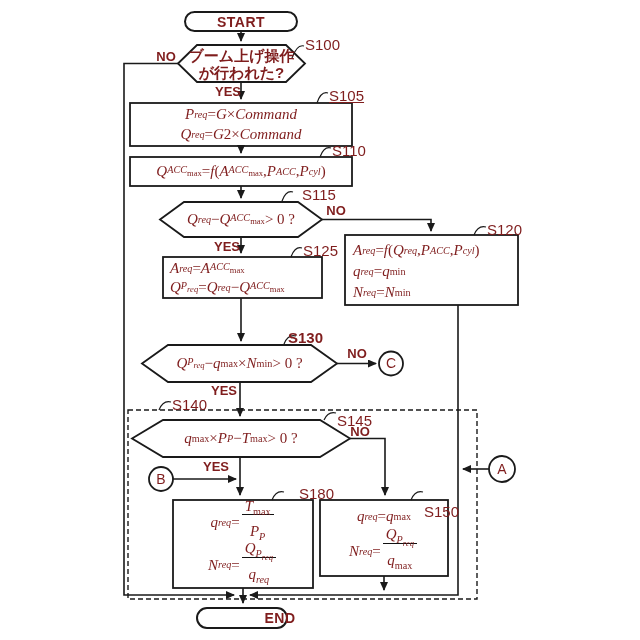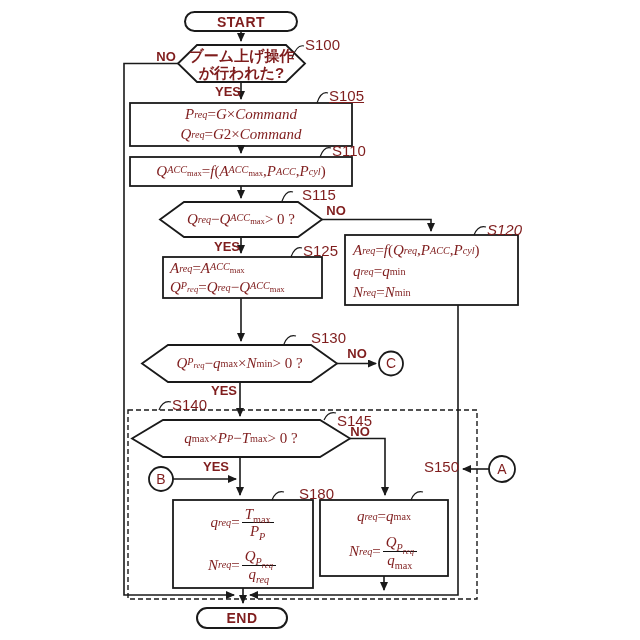--- a/index.html
+++ b/index.html
@@ -13,21 +13,21 @@
   .slbl{font-size:15px;justify-content:flex-start;}
   .yn{font-size:13px;font-weight:600;}
   .conn{font-size:14px;font-weight:500;}
   .math{font-family:"Liberation Serif",serif;font-style:italic;font-size:15px;}
   .math .rm{font-style:normal;}
   .math sub{font-size:0.68em;line-height:0;}
   .math sub sub{font-size:0.84em;}
   .left{justify-content:flex-start;}
   .frac{display:inline-block;vertical-align:middle;text-align:center;margin:0 2px;}
   .frac .num{display:block;line-height:1.1;padding:0 3px;text-align:right;}
-  .frac .den{display:block;line-height:1.1;border-top:1.4px solid #111;padding:0 3px;}
+  .frac .den{display:block;line-height:1.1;border-top:1.4px solid #111;padding:8px 3px;}
 </style>
 </head>
 <body>
 
 <div class="stage">
 
   <svg width="640" height="640" viewBox="0 0 640 640">
     <defs>
       <marker id="arr" markerUnits="userSpaceOnUse" markerWidth="10" markerHeight="9" refX="8" refY="4" orient="auto">
         <path d="M0,0 L9,4 L0,8 Z" fill="#1a1a1a"></path>
@@ -85,37 +85,37 @@
         <path d="M284,344 Q288,334 296,336"></path>
         <path d="M159,410 Q163,400 171,402"></path>
         <path d="M324,420 Q328,411 336,413"></path>
         <path d="M411,500 Q415,490 423,492"></path>
         <path d="M272,500 Q276,490 284,492"></path>
       </g>
     </g>
   </svg>
 
   <div class="txt term" style="left:185px;top:12px;width:112px;height:19px;">START</div>
-  <div class="txt term" style="left:197px;top:608px;width:90px;height:20px;">END</div>
+  <div class="txt term" style="left:197px;top:608px;width:90px;height:20px;padding-left:38px;">END</div>
 
   <div class="txt jp" style="left:178px;top:46px;width:127px;height:35px;">
     <div>ブーム上げ操作</div>
     <div>が行われた?</div>
   </div>
 
   <div class="txt slbl" style="left:305px;top:37px;width:48px;height:14px;">S100</div>
   <div class="txt slbl" style="left:329px;top:88px;width:48px;height:14px;text-decoration:underline;">S105</div>
   <div class="txt slbl" style="left:332px;top:143px;width:48px;height:14px;text-align:center;">S110</div>
   <div class="txt slbl" style="left:302px;top:187px;width:48px;height:14px;">S115</div>
-  <div class="txt slbl" style="left:487px;top:222px;width:48px;height:14px;font-style:italic;">S120</div>
+  <div class="txt slbl" style="left:487px;top:222px;width:48px;height:14px;">S120</div>
   <div class="txt slbl" style="left:303px;top:243px;width:48px;height:14px;">S125</div>
-  <div class="txt slbl" style="left:311px;top:330px;width:48px;height:14px;">S130</div>
+  <div class="txt slbl" style="left:288px;top:330px;width:48px;height:14px;font-weight:bold;">S130</div>
   <div class="txt slbl" style="left:172px;top:397px;width:48px;height:14px;">S140</div>
   <div class="txt slbl" style="left:337px;top:413px;width:48px;height:14px;text-align:right;">S145</div>
-  <div class="txt slbl" style="left:424px;top:459px;width:48px;height:14px;">S150</div>
+  <div class="txt slbl" style="left:424px;top:504px;width:48px;height:14px;">S150</div>
   <div class="txt slbl" style="left:299px;top:486px;width:48px;height:14px;">S180</div>
 
   <div class="txt yn" style="left:153px;top:49px;width:26px;height:14px;">NO</div>
   <div class="txt yn" style="left:211px;top:84px;width:34px;height:14px;">YES</div>
   <div class="txt yn" style="left:323px;top:203px;width:26px;height:14px;">NO</div>
   <div class="txt yn" style="left:210px;top:239px;width:34px;height:14px;">YES</div>
   <div class="txt yn" style="left:344px;top:346px;width:26px;height:14px;">NO</div>
   <div class="txt yn" style="left:207px;top:383px;width:34px;height:14px;">YES</div>
   <div class="txt yn" style="left:347px;top:424px;width:26px;height:14px;">NO</div>
   <div class="txt yn" style="left:199px;top:459px;width:34px;height:14px;">YES</div>

